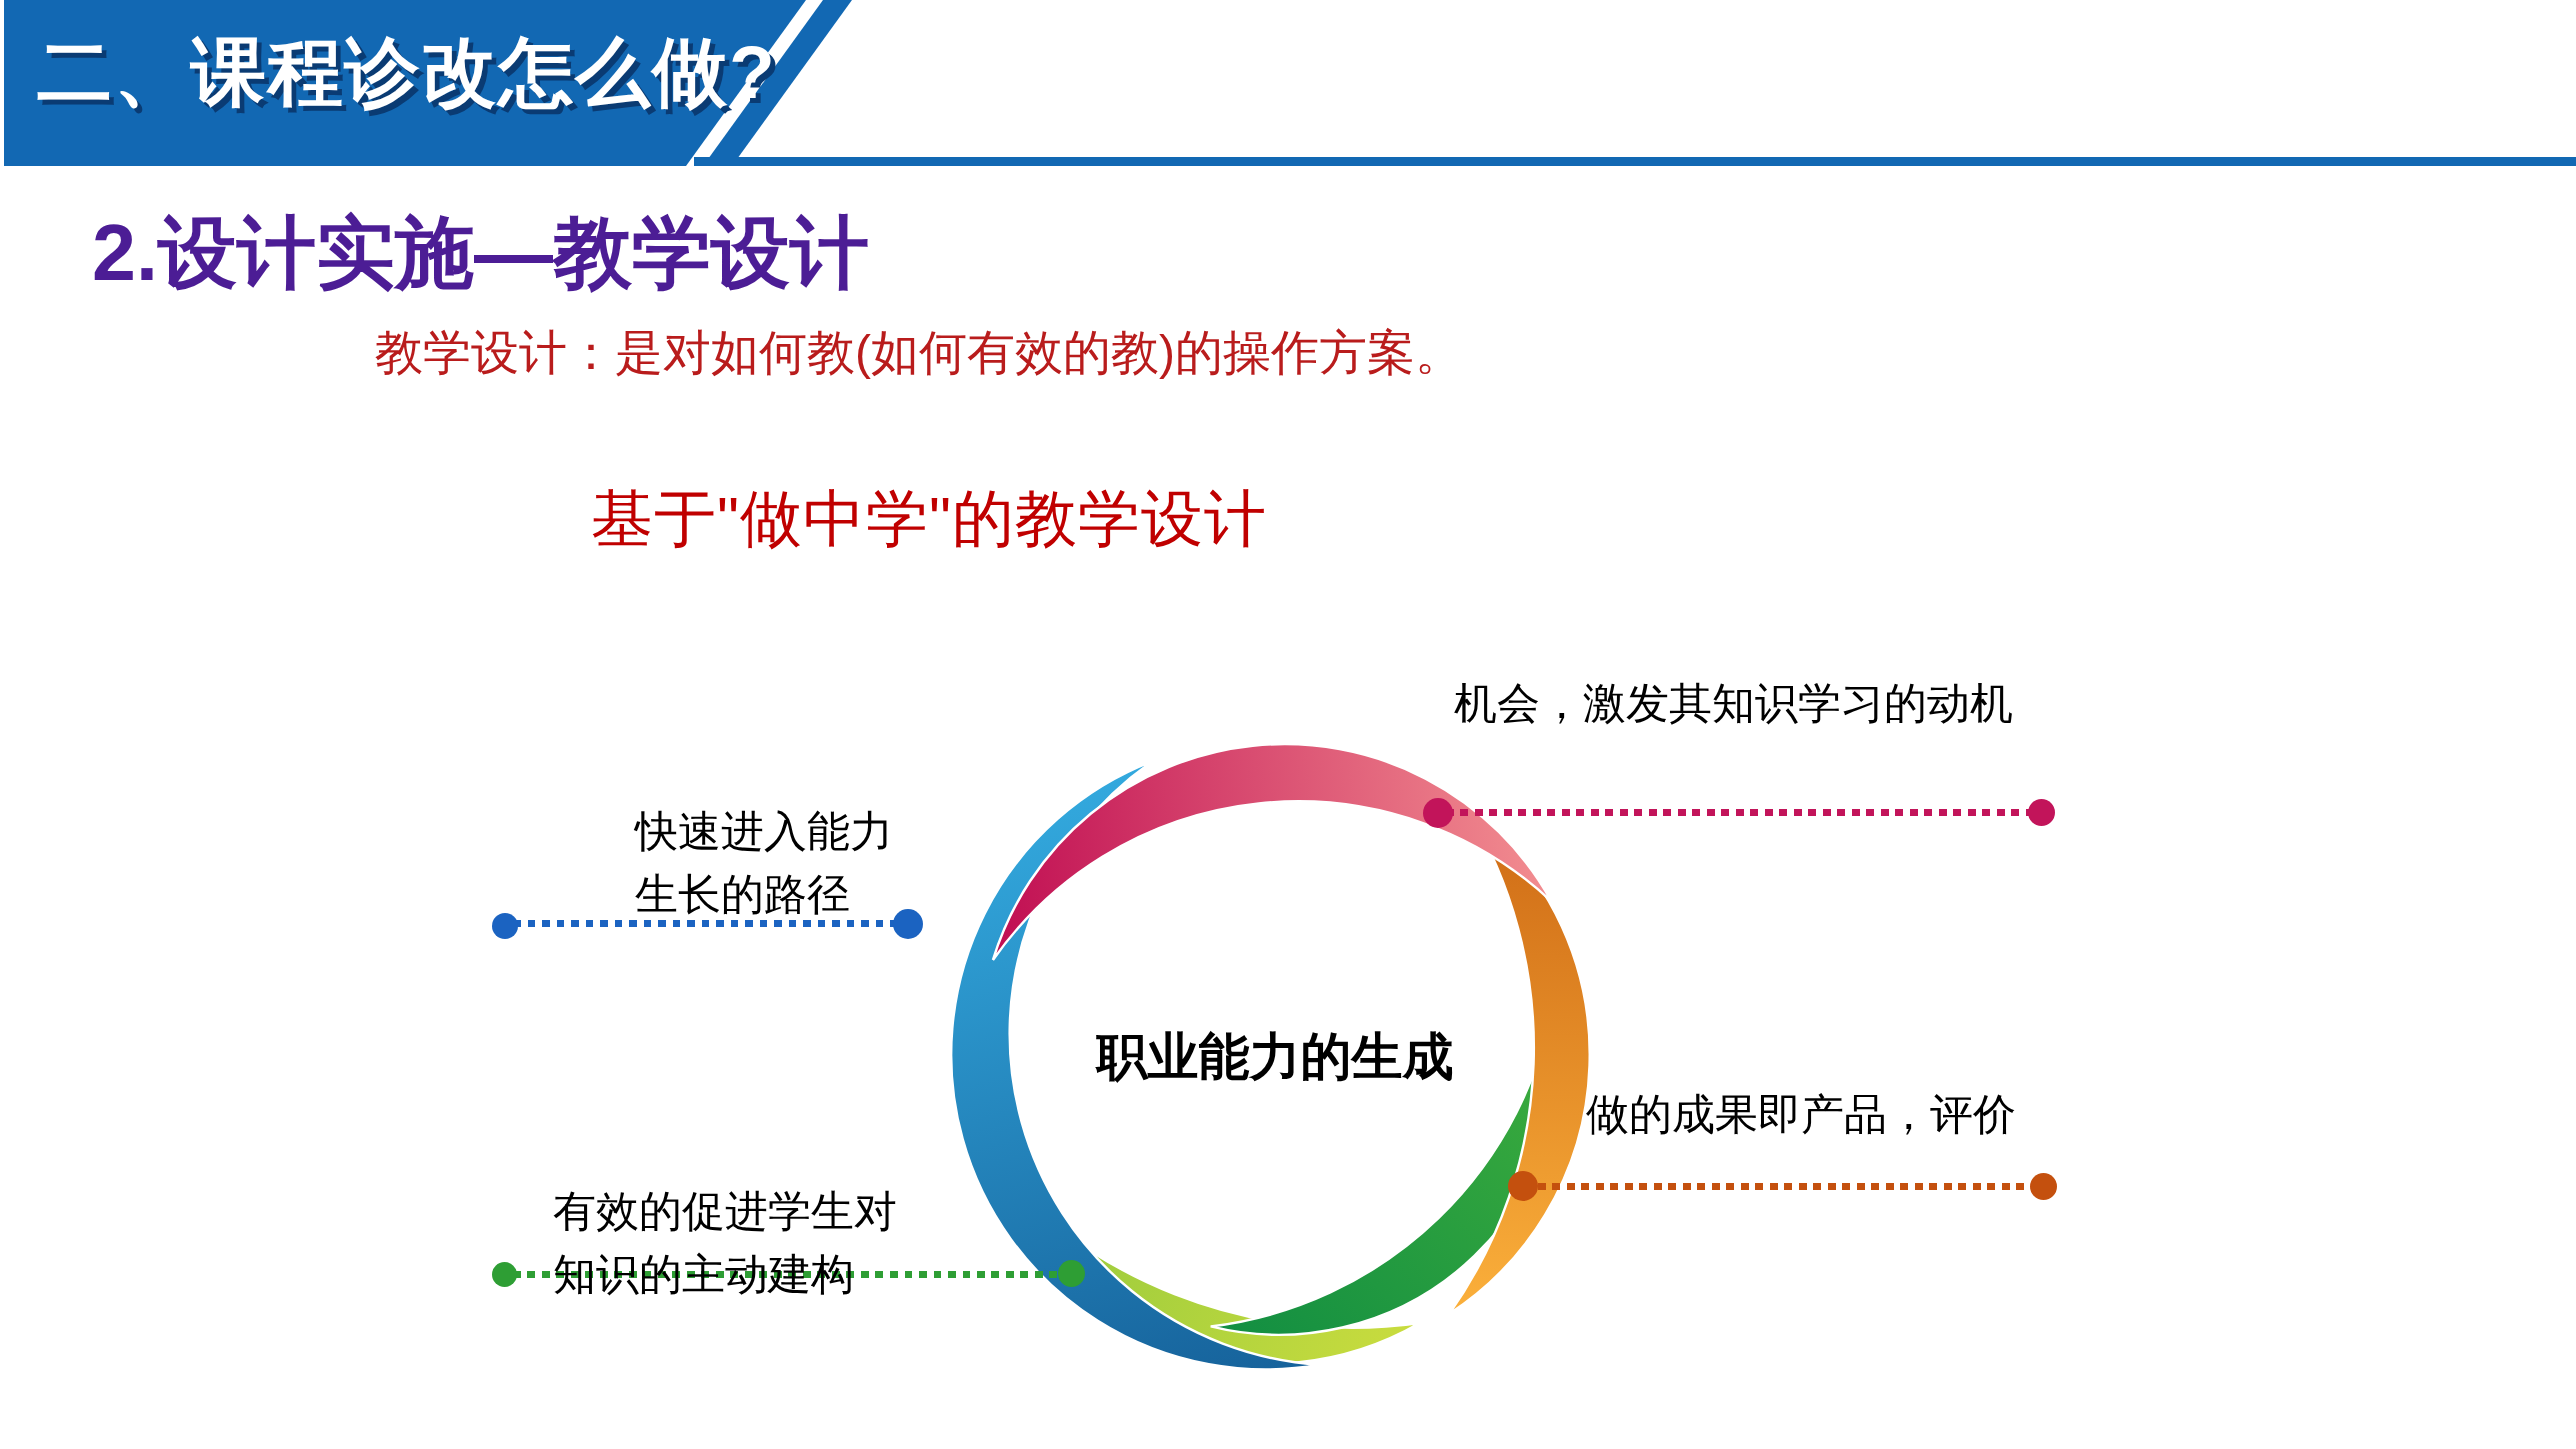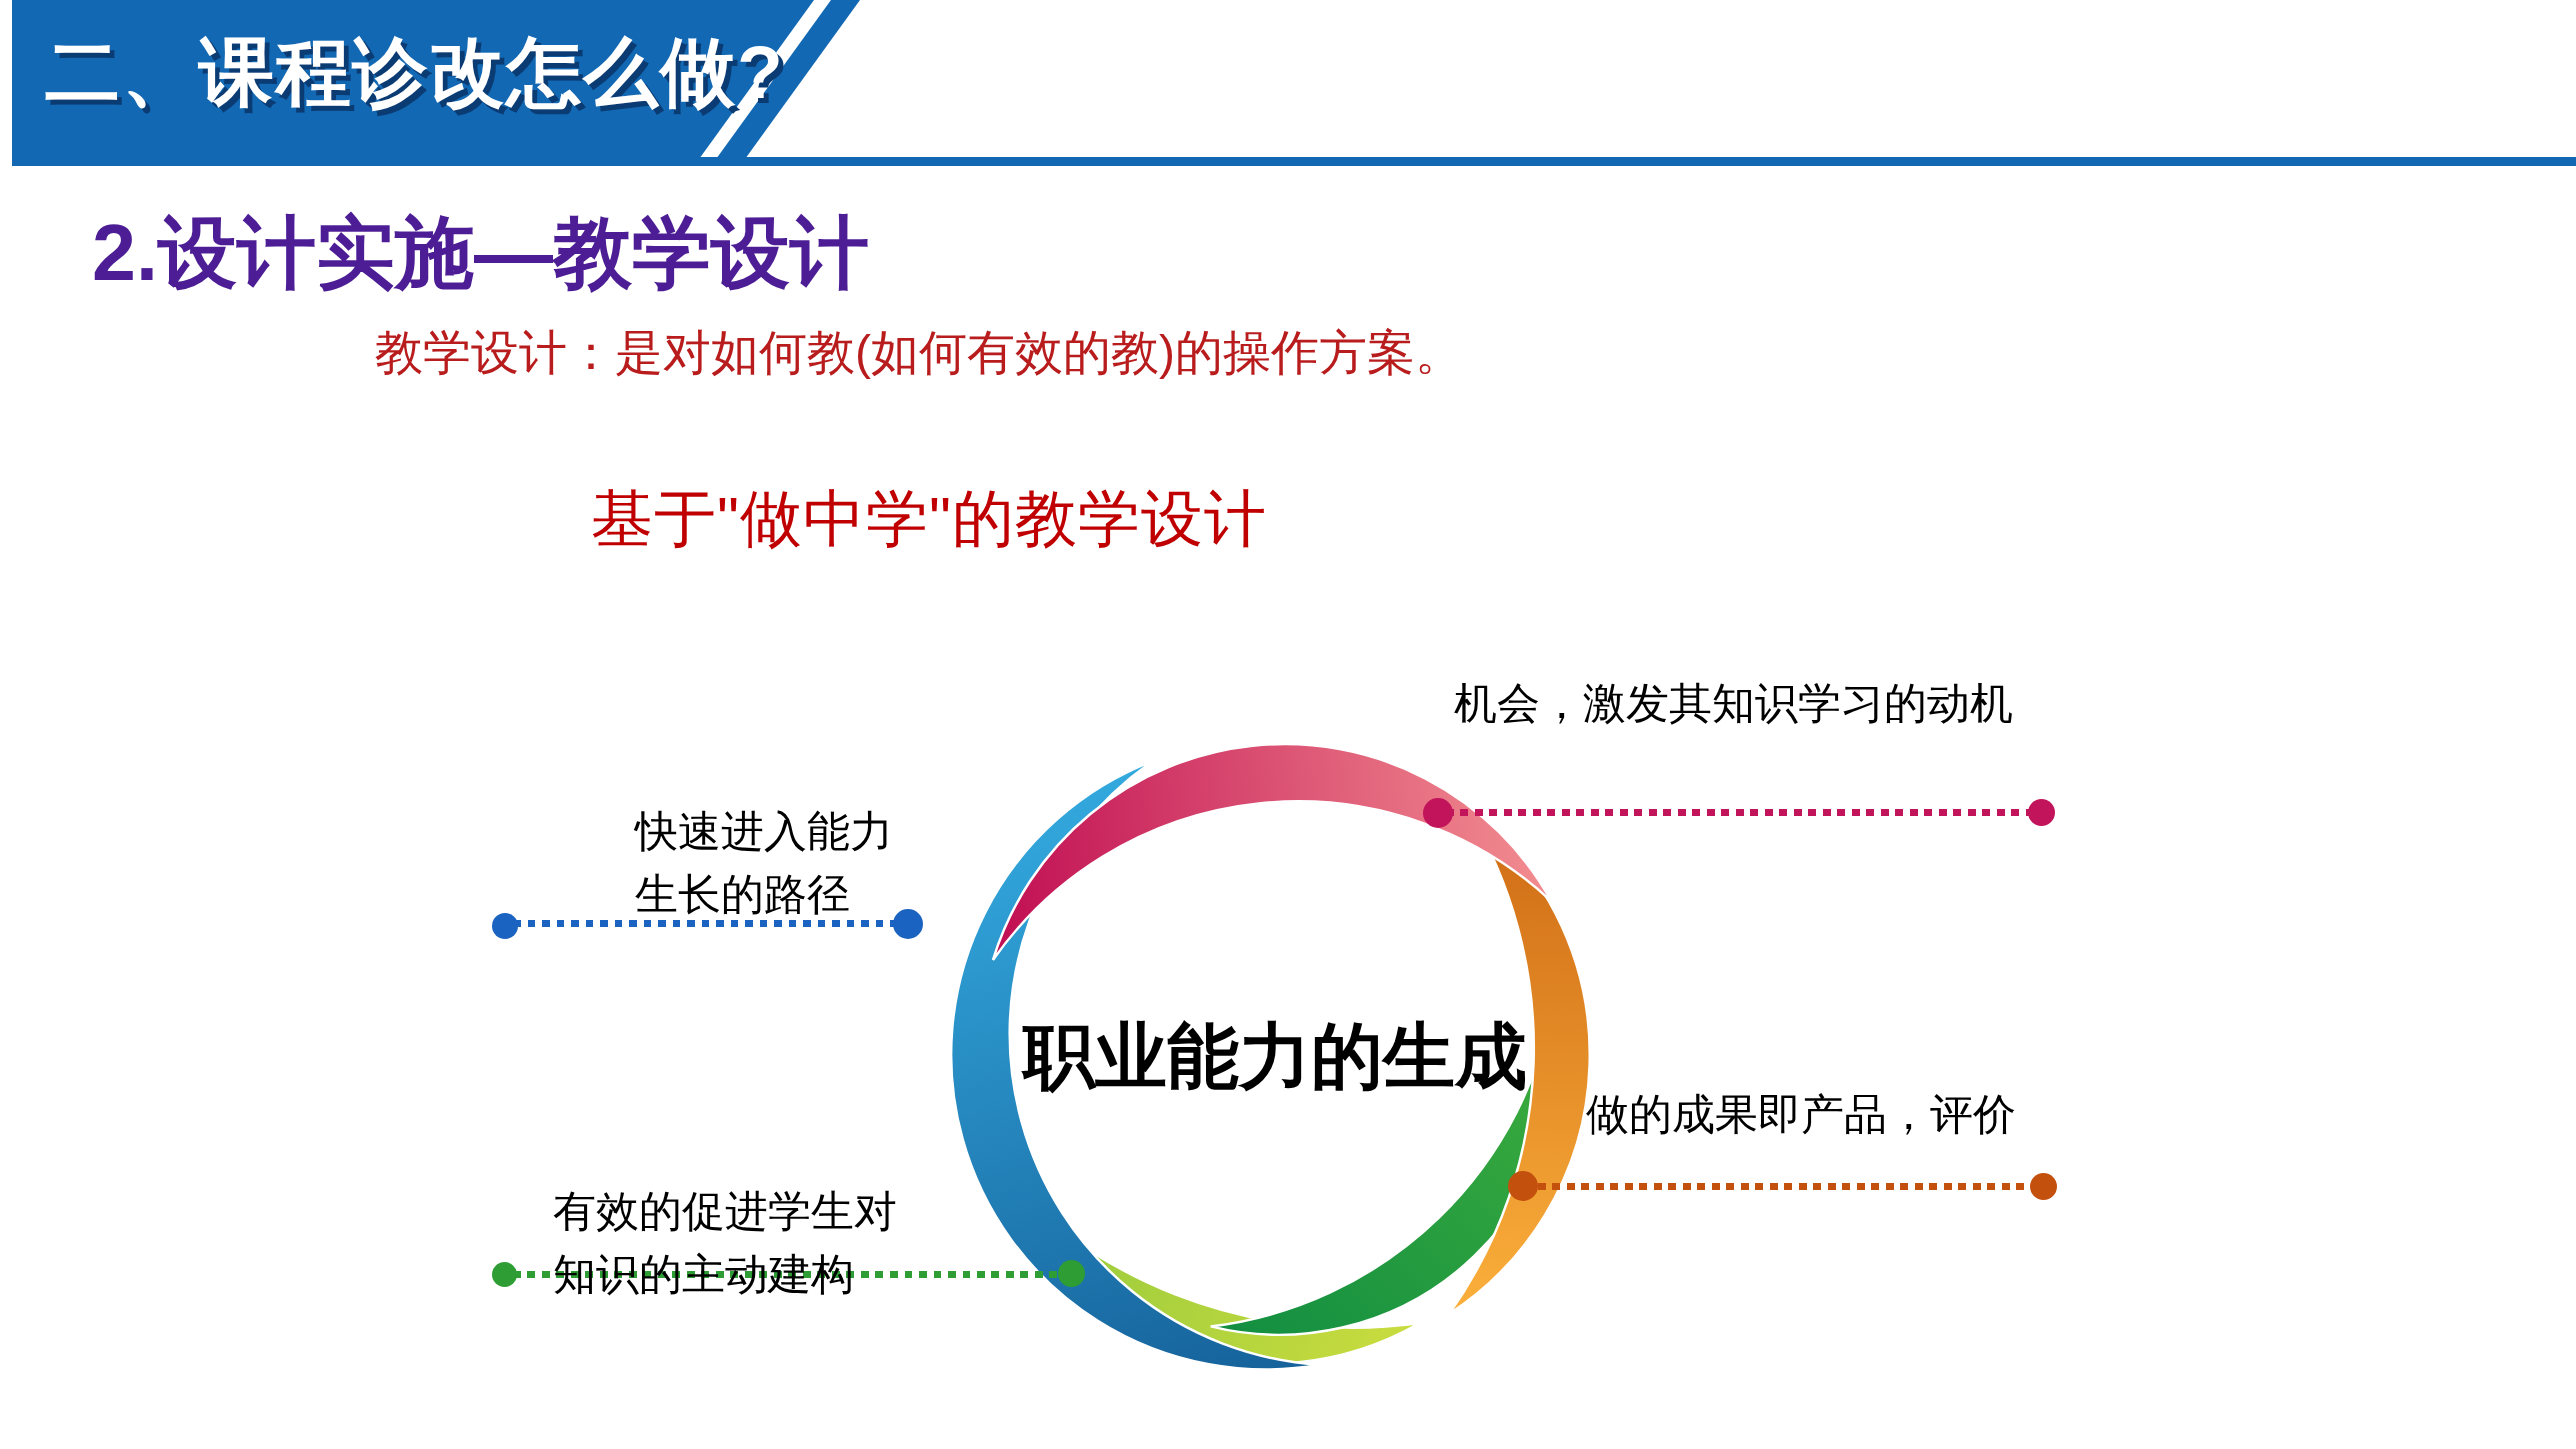--- a/index.html
+++ b/index.html
@@ -1,39 +1,39 @@
 <!DOCTYPE html>
 <html><head>
 <meta charset="utf-8">
 <style>
   html,body{margin:0;padding:0;background:#fff;}
   .page{position:relative;width:2576px;height:1450px;background:#ffffff;overflow:hidden;
         font-family:"Liberation Sans","DejaVu Sans",sans-serif;}
 
   
-  .banner-wrap{position:absolute;left:12px;top:0;width:889px;height:166px;text-align:right;}
+  .banner-wrap{position:absolute;left:4px;top:0;width:889px;height:166px;text-align:right;}
   .banner-main{position:absolute;left:0;top:0;width:889px;height:166px;background:#1268B3;
                clip-path:polygon(0 0,802px 0,682px 166px,0 166px);}
   .banner-stripe{position:absolute;left:0;top:0;width:889px;height:166px;background:#1268B3;
                clip-path:polygon(819px 0,848px 0,728px 166px,699px 166px);}
   .banner-title{position:absolute;left:33px;top:0;height:145px;line-height:145px;
                 color:#ffffff;font-size:75px;font-weight:bold;letter-spacing:1.9px;
                 text-shadow:4.8px 4.8px 0 #0A3B73;white-space:nowrap;}
   .top-rule{position:absolute;left:694px;top:157px;width:1882px;height:8.7px;background:#1268B3;}
 
   
   .heading{position:absolute;left:92px;top:201px;font-size:79px;font-weight:bold;color:#4c1d95;white-space:nowrap;}
   .definition{position:absolute;left:375px;top:321px;font-size:48px;color:#b91c1c;white-space:nowrap;}
   .subtitle{position:absolute;left:591px;top:477px;font-size:62px;color:#C00000;letter-spacing:1px;white-space:nowrap;}
 
   
   .ring-box{position:absolute;left:942px;top:720px;width:666px;height:666px;}
   .ring-box svg{display:block;}
   .ring-title{position:absolute;left:942px;top:1012px;width:666px;height:89px;line-height:89px;
-              text-align:center;font-size:72px;font-weight:bold;color:#000;white-space:nowrap;}
+              text-align:center;font-size:51px;font-weight:bold;color:#000;white-space:nowrap;}
   .ring-reflection{position:absolute;left:942px;top:1388px;width:666px;height:62px;overflow:hidden;
               -webkit-mask-image:linear-gradient(to bottom,rgba(0,0,0,0.35),rgba(0,0,0,0) 92%);
               mask-image:linear-gradient(to bottom,rgba(0,0,0,0.35),rgba(0,0,0,0) 92%);}
   .ring-reflection svg{transform:scaleY(-1);transform-origin:0 0;margin-top:-666px;position:relative;top:666px;}
 
   
   .conn-line{position:absolute;height:6.8px;}
   .conn-dot{position:absolute;border-radius:50%;}
 
   

